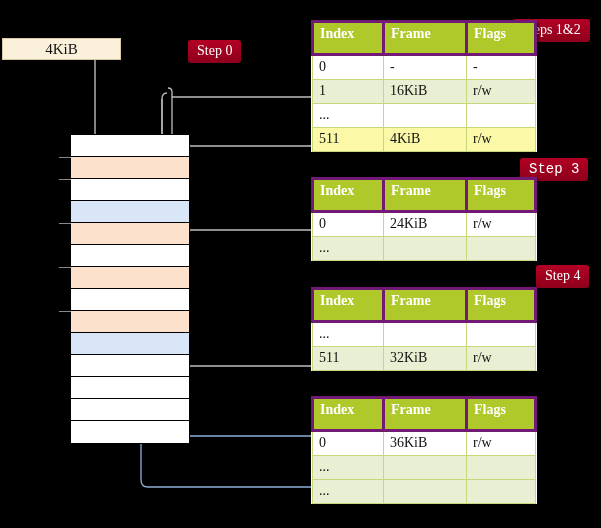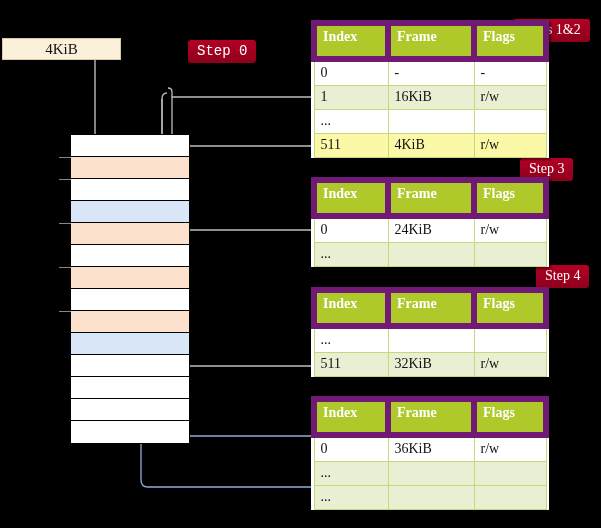--- a/index.html
+++ b/index.html
@@ -55,21 +55,21 @@
     background:#fff;
     font-size:14px;
     box-shadow:2px 2px 2px rgba(0,0,0,.45);
   }
   .ptable th{
     background:#afc92b;
     color:#ffffff;
     font-weight:bold;
     text-align:left;
     padding:2px 6px 10px 6px;
-    border:6px solid #701a75;
+    border:3px solid #701a75;
     font-size:14px;
     line-height:18px;
   }
   .ptable td{
     border:1px solid #c8d77a;
     padding:2px 6px 3px 6px;
     line-height:18px;
     height:18px;
     font-size:14px;
     color:#111;
@@ -128,27 +128,27 @@
 
     <g>
       <path d="M311,487 L148,487 Q141,487 141,480 L141,212" fill="none" stroke="#8fb0d8" stroke-width="1.3" marker-end="url(#blue-arrow)"></path>
     </g>
   </svg>
 
   <div class="kib-box" style="left:2px;top:38px;width:117px;height:20px;">
     <span>4KiB</span>
   </div>
 
-  <div class="badge" style="left:188px;top:40px;font-family:Liberation Mono, monospace;">
+  <div class="badge" style="left:188px;top:40px;">
     <span>Step 0</span>
   </div>
   <div class="badge" style="left:513px;top:19px;">
     <span>Steps 1&amp;2</span>
   </div>
-  <div class="badge" style="left:520px;top:158px;">
+  <div class="badge" style="left:520px;top:158px;font-family:Liberation Mono, monospace;">
     <span>Step 3</span>
   </div>
   <div class="badge" style="left:536px;top:265px;">
     <span>Step 4</span>
   </div>
 
   <div id="memcol">
     <div class="memrow"></div>
     <div class="memrow peach">
         <i class="tick"></i>

